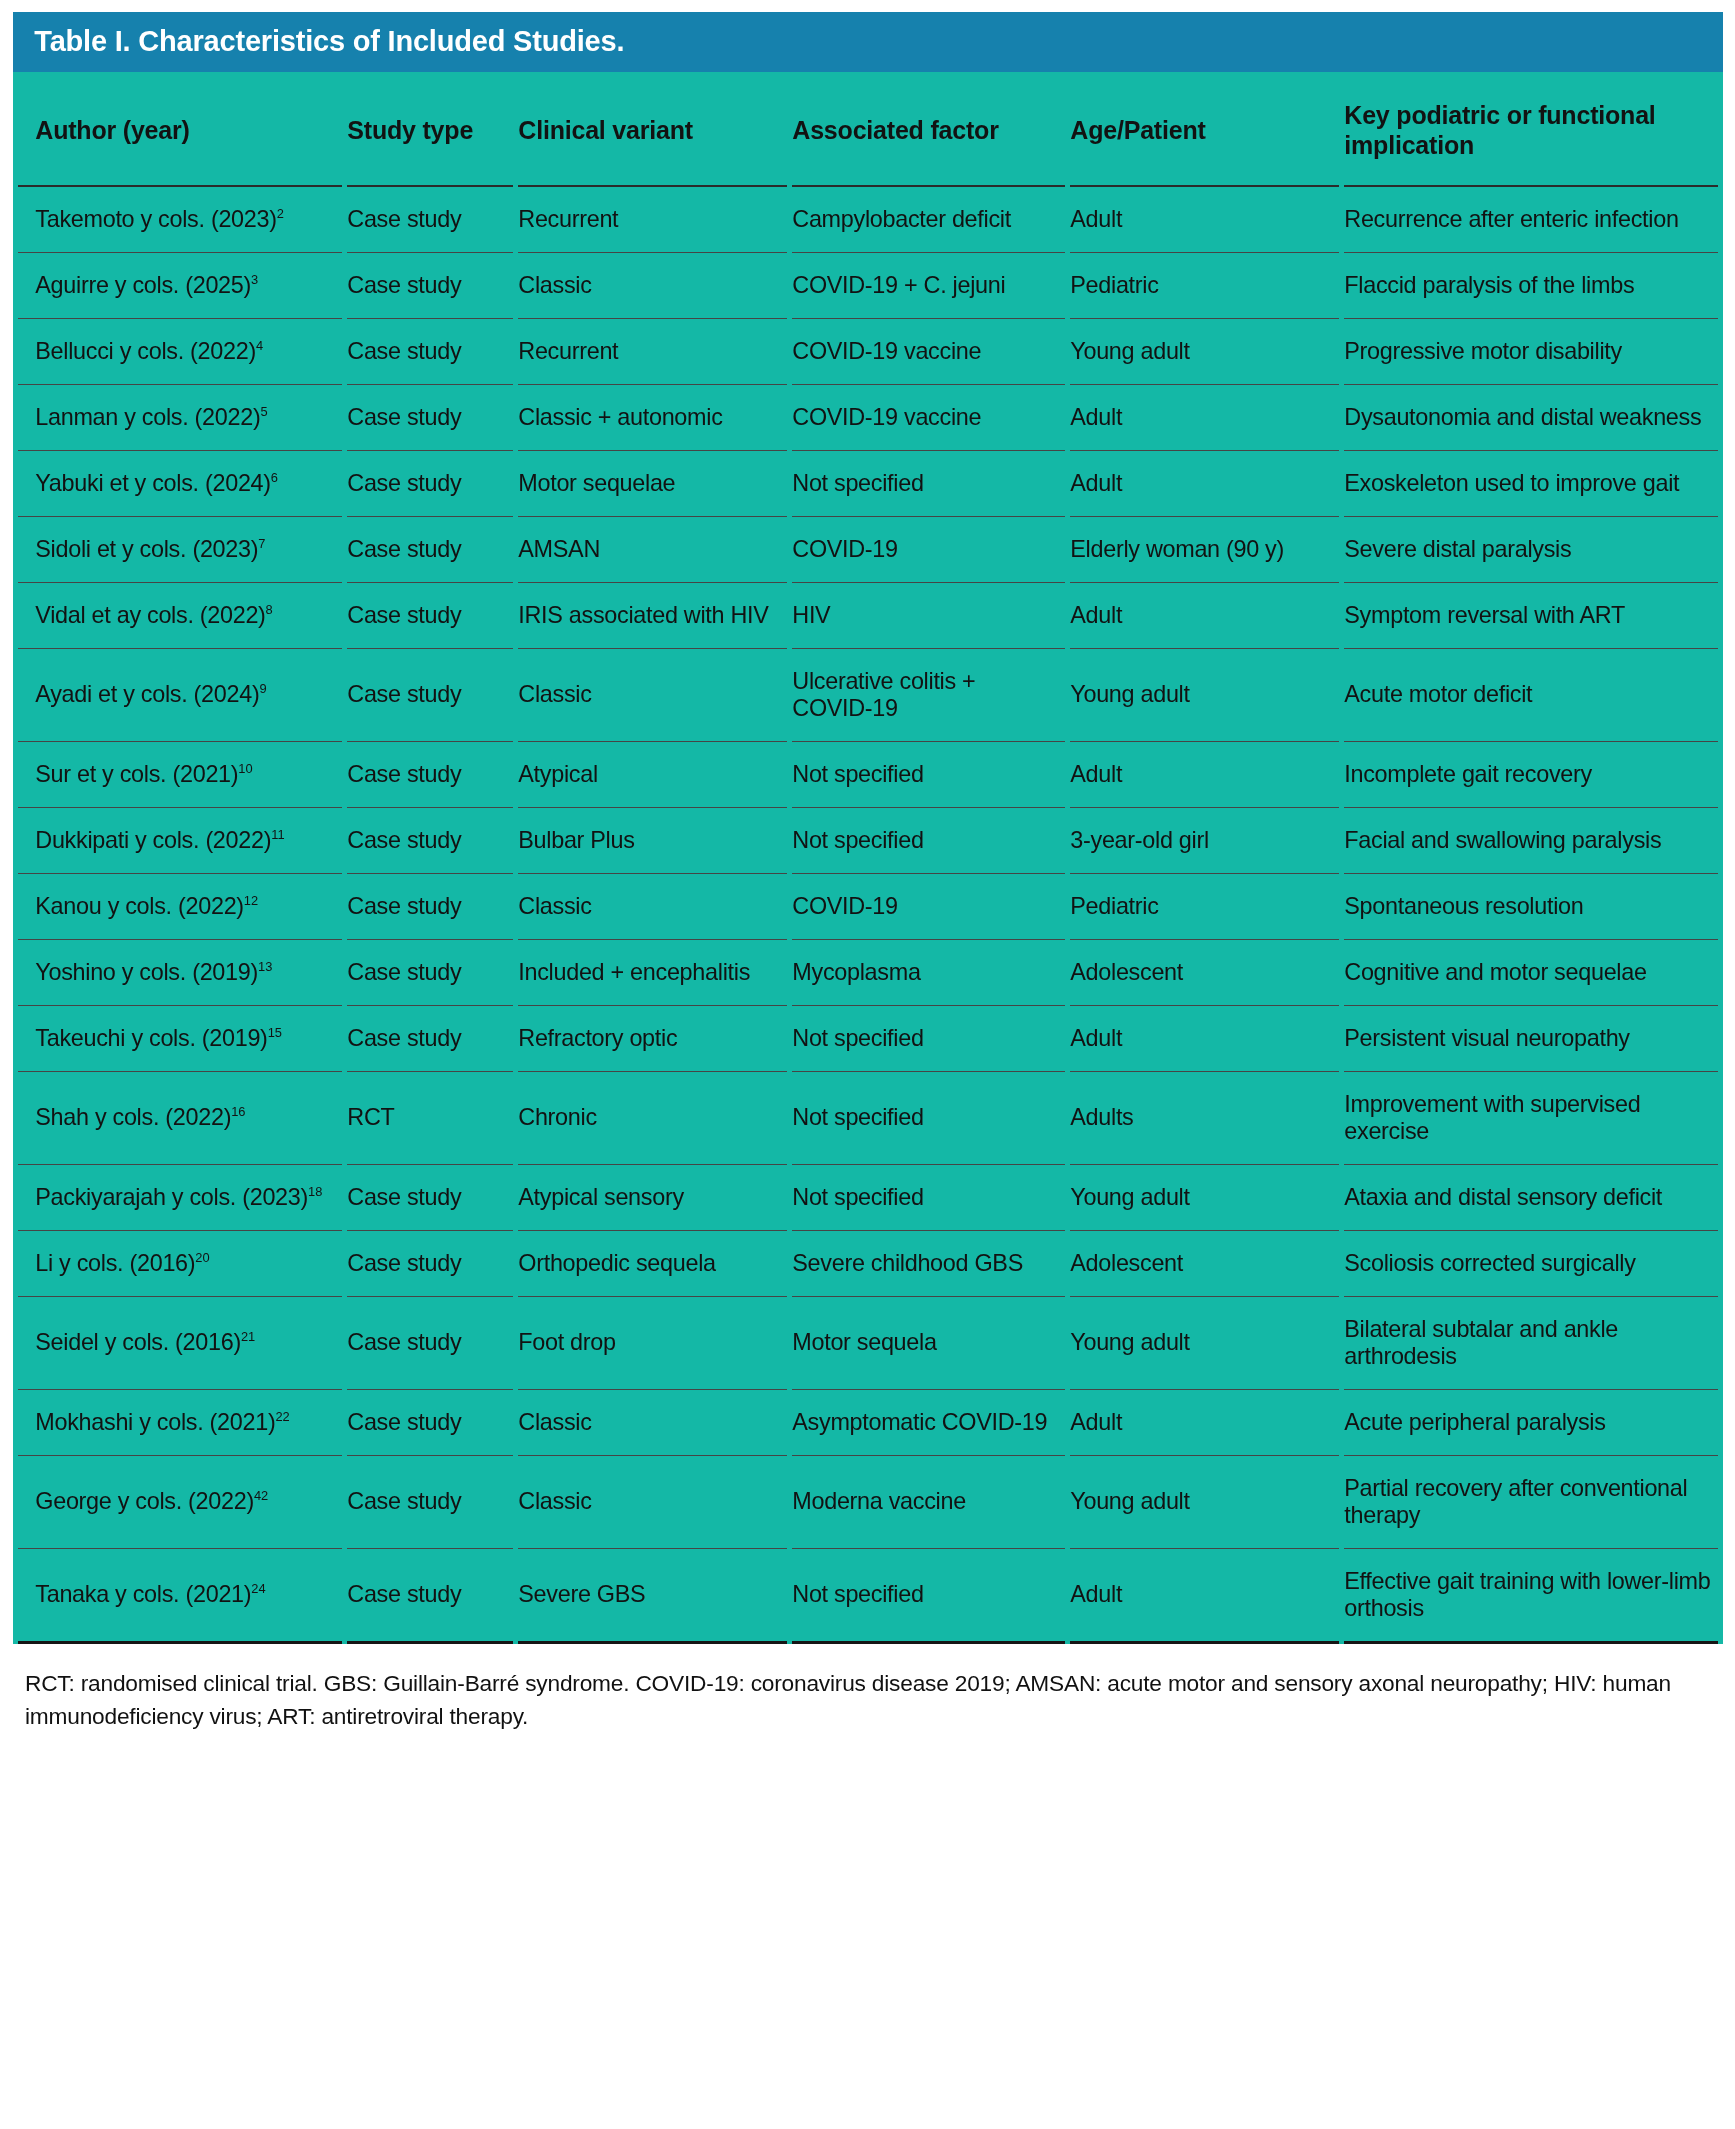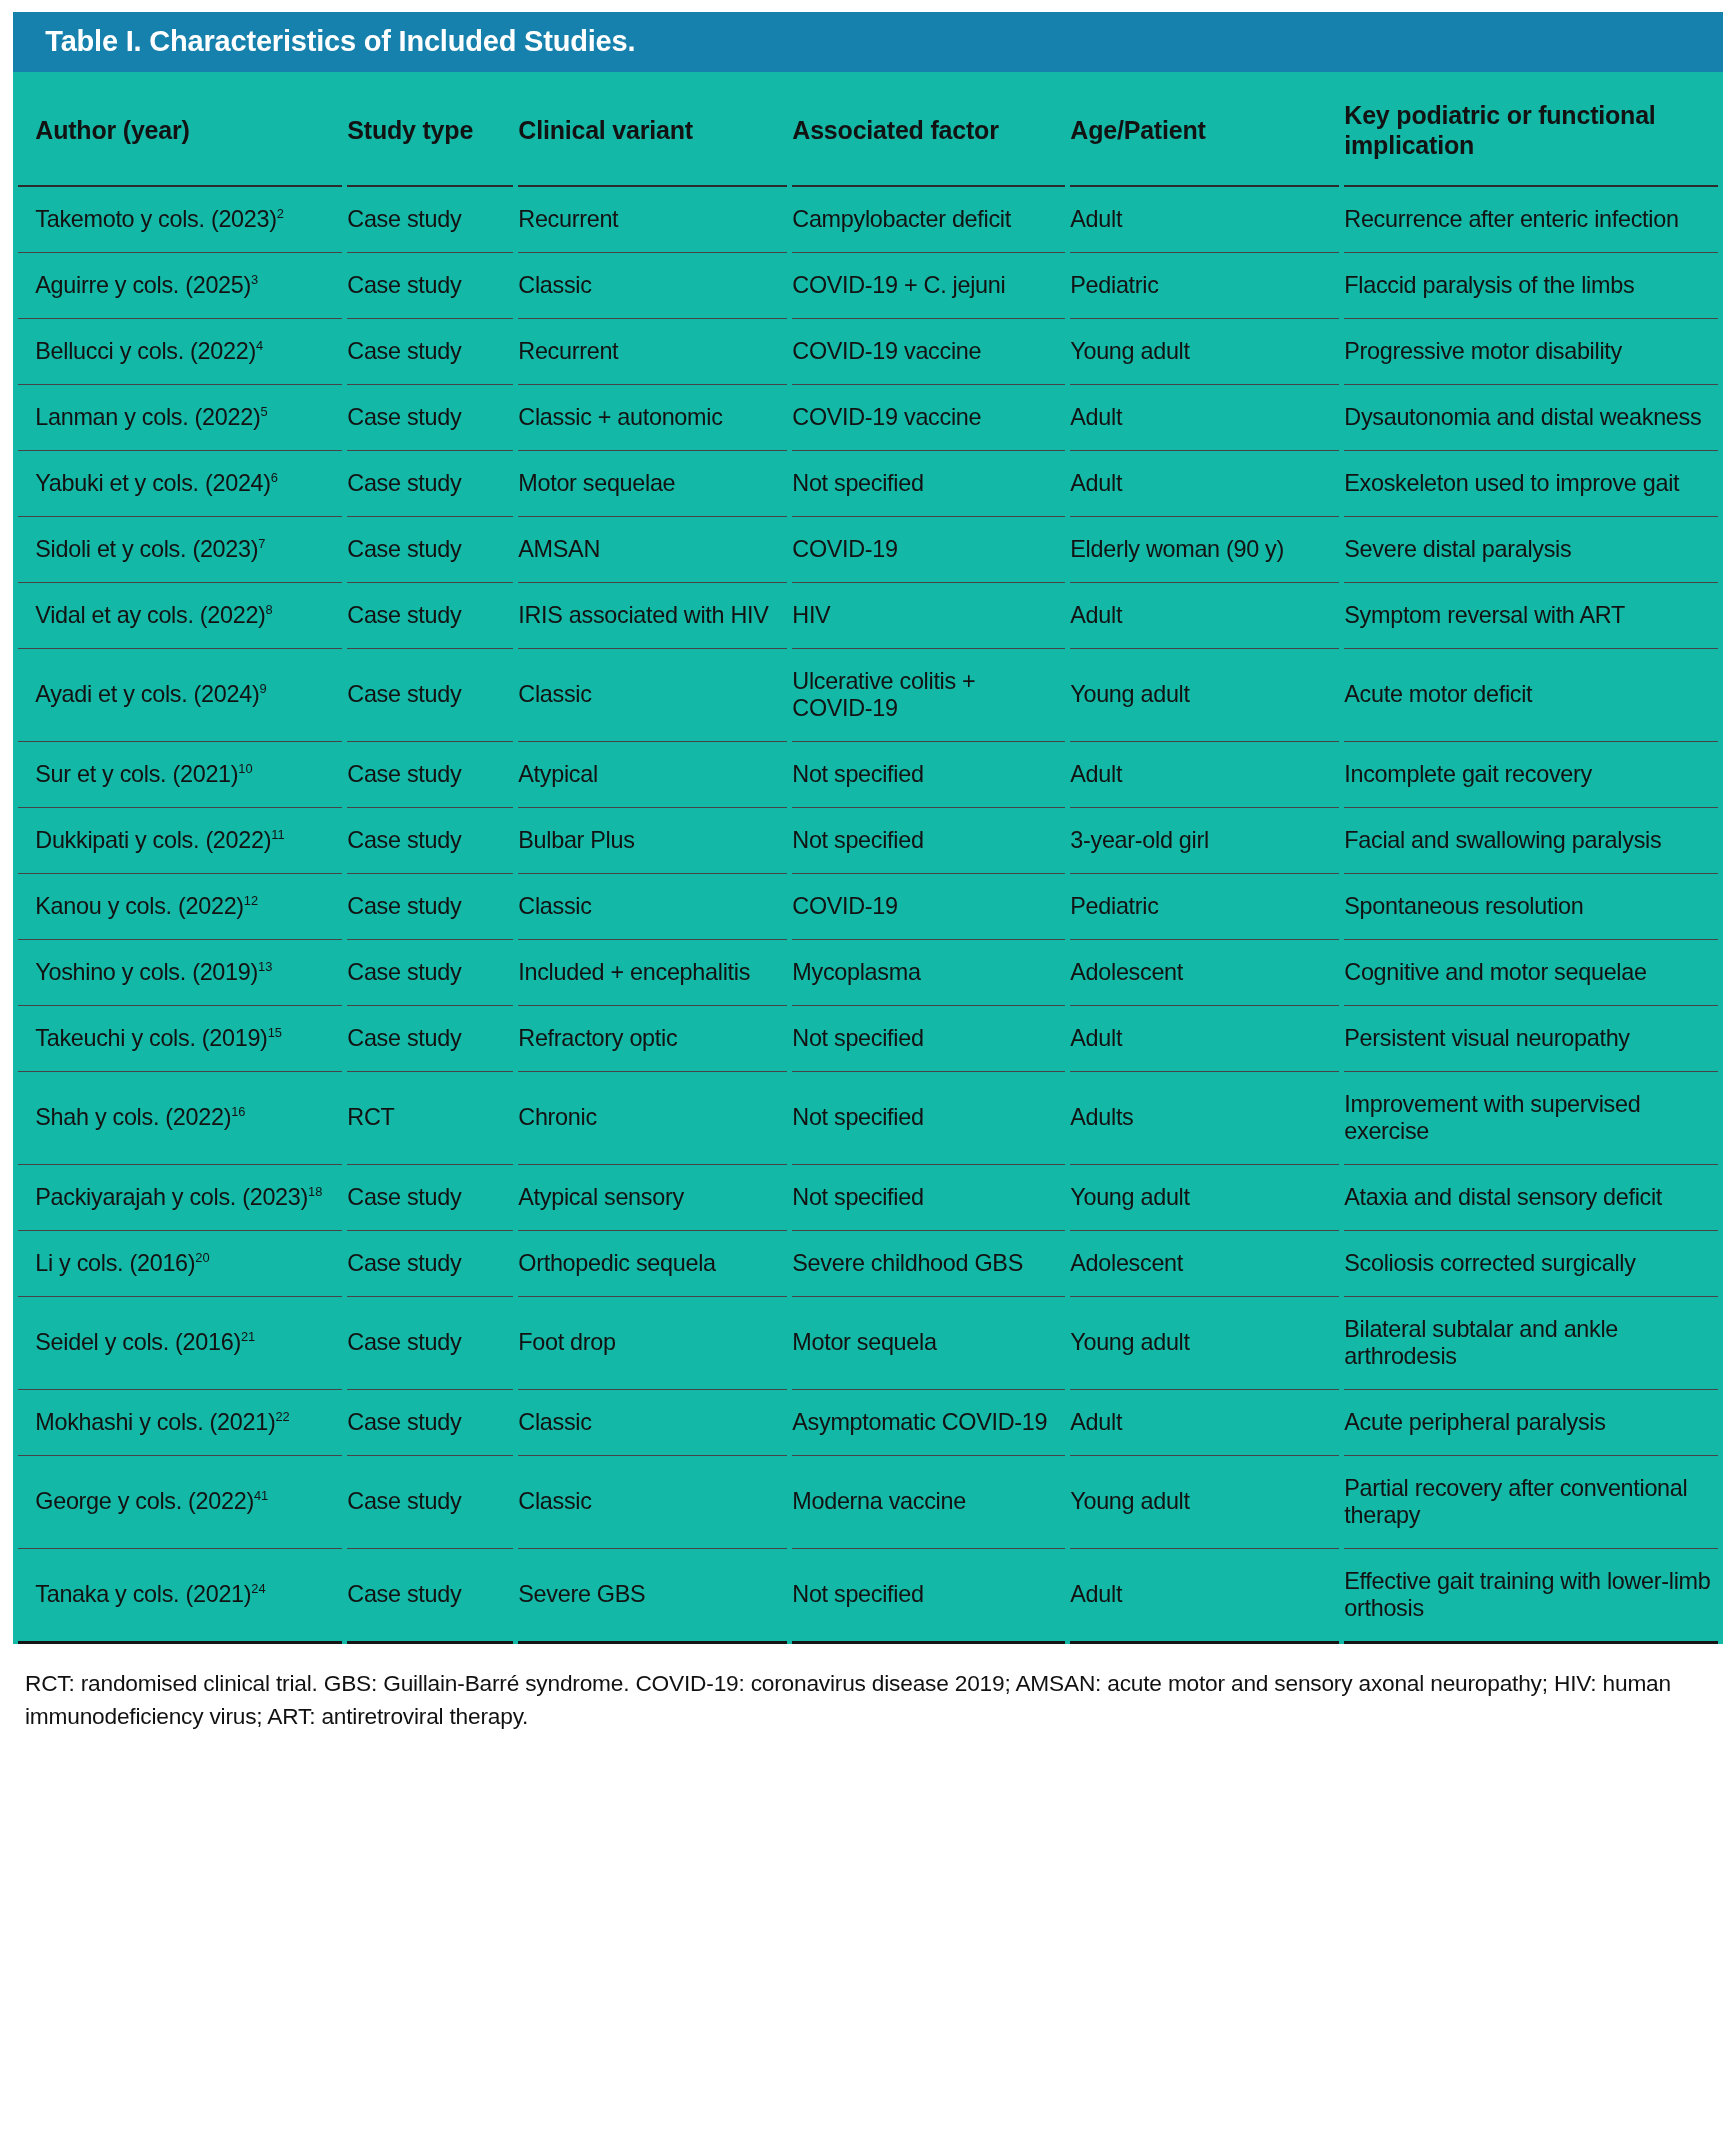--- a/index.html
+++ b/index.html
@@ -13,21 +13,21 @@
     min-height: 2129px;
   }
   .page {
     padding: 11.7px 13.3px 0 13.3px;
   }
   .title-bar {
     background: #1681ad;
     height: 60px;
     display: flex;
     align-items: center;
-    padding-left: 32px;
+    padding-left: 21px;
   }
   .title-bar h1 {
     color: #ffffff;
     font-size: 29px;
     font-weight: bold;
     letter-spacing: -0.2px;
   }
   table.study-table {
     width: 100%;
     table-layout: fixed;
@@ -239,21 +239,21 @@
   </tr>
         <tr>
     <td class="col-author"><span>Mokhashi y cols. (2021)</span><sup>22</sup></td>
     <td>Case study</td>
     <td>Classic</td>
     <td>Asymptomatic COVID-19</td>
     <td>Adult</td>
     <td>Acute peripheral paralysis</td>
   </tr>
         <tr>
-    <td class="col-author"><span>George y cols. (2022)</span><sup>41</sup></td>
+    <td class="col-author"><span>George y cols. (2022)</span><sup>42</sup></td>
     <td>Case study</td>
     <td>Classic</td>
     <td>Moderna vaccine</td>
     <td>Young adult</td>
     <td>Partial recovery after conventional therapy</td>
   </tr>
         <tr>
     <td class="col-author"><span>Tanaka y cols. (2021)</span><sup>24</sup></td>
     <td>Case study</td>
     <td>Severe GBS</td>

